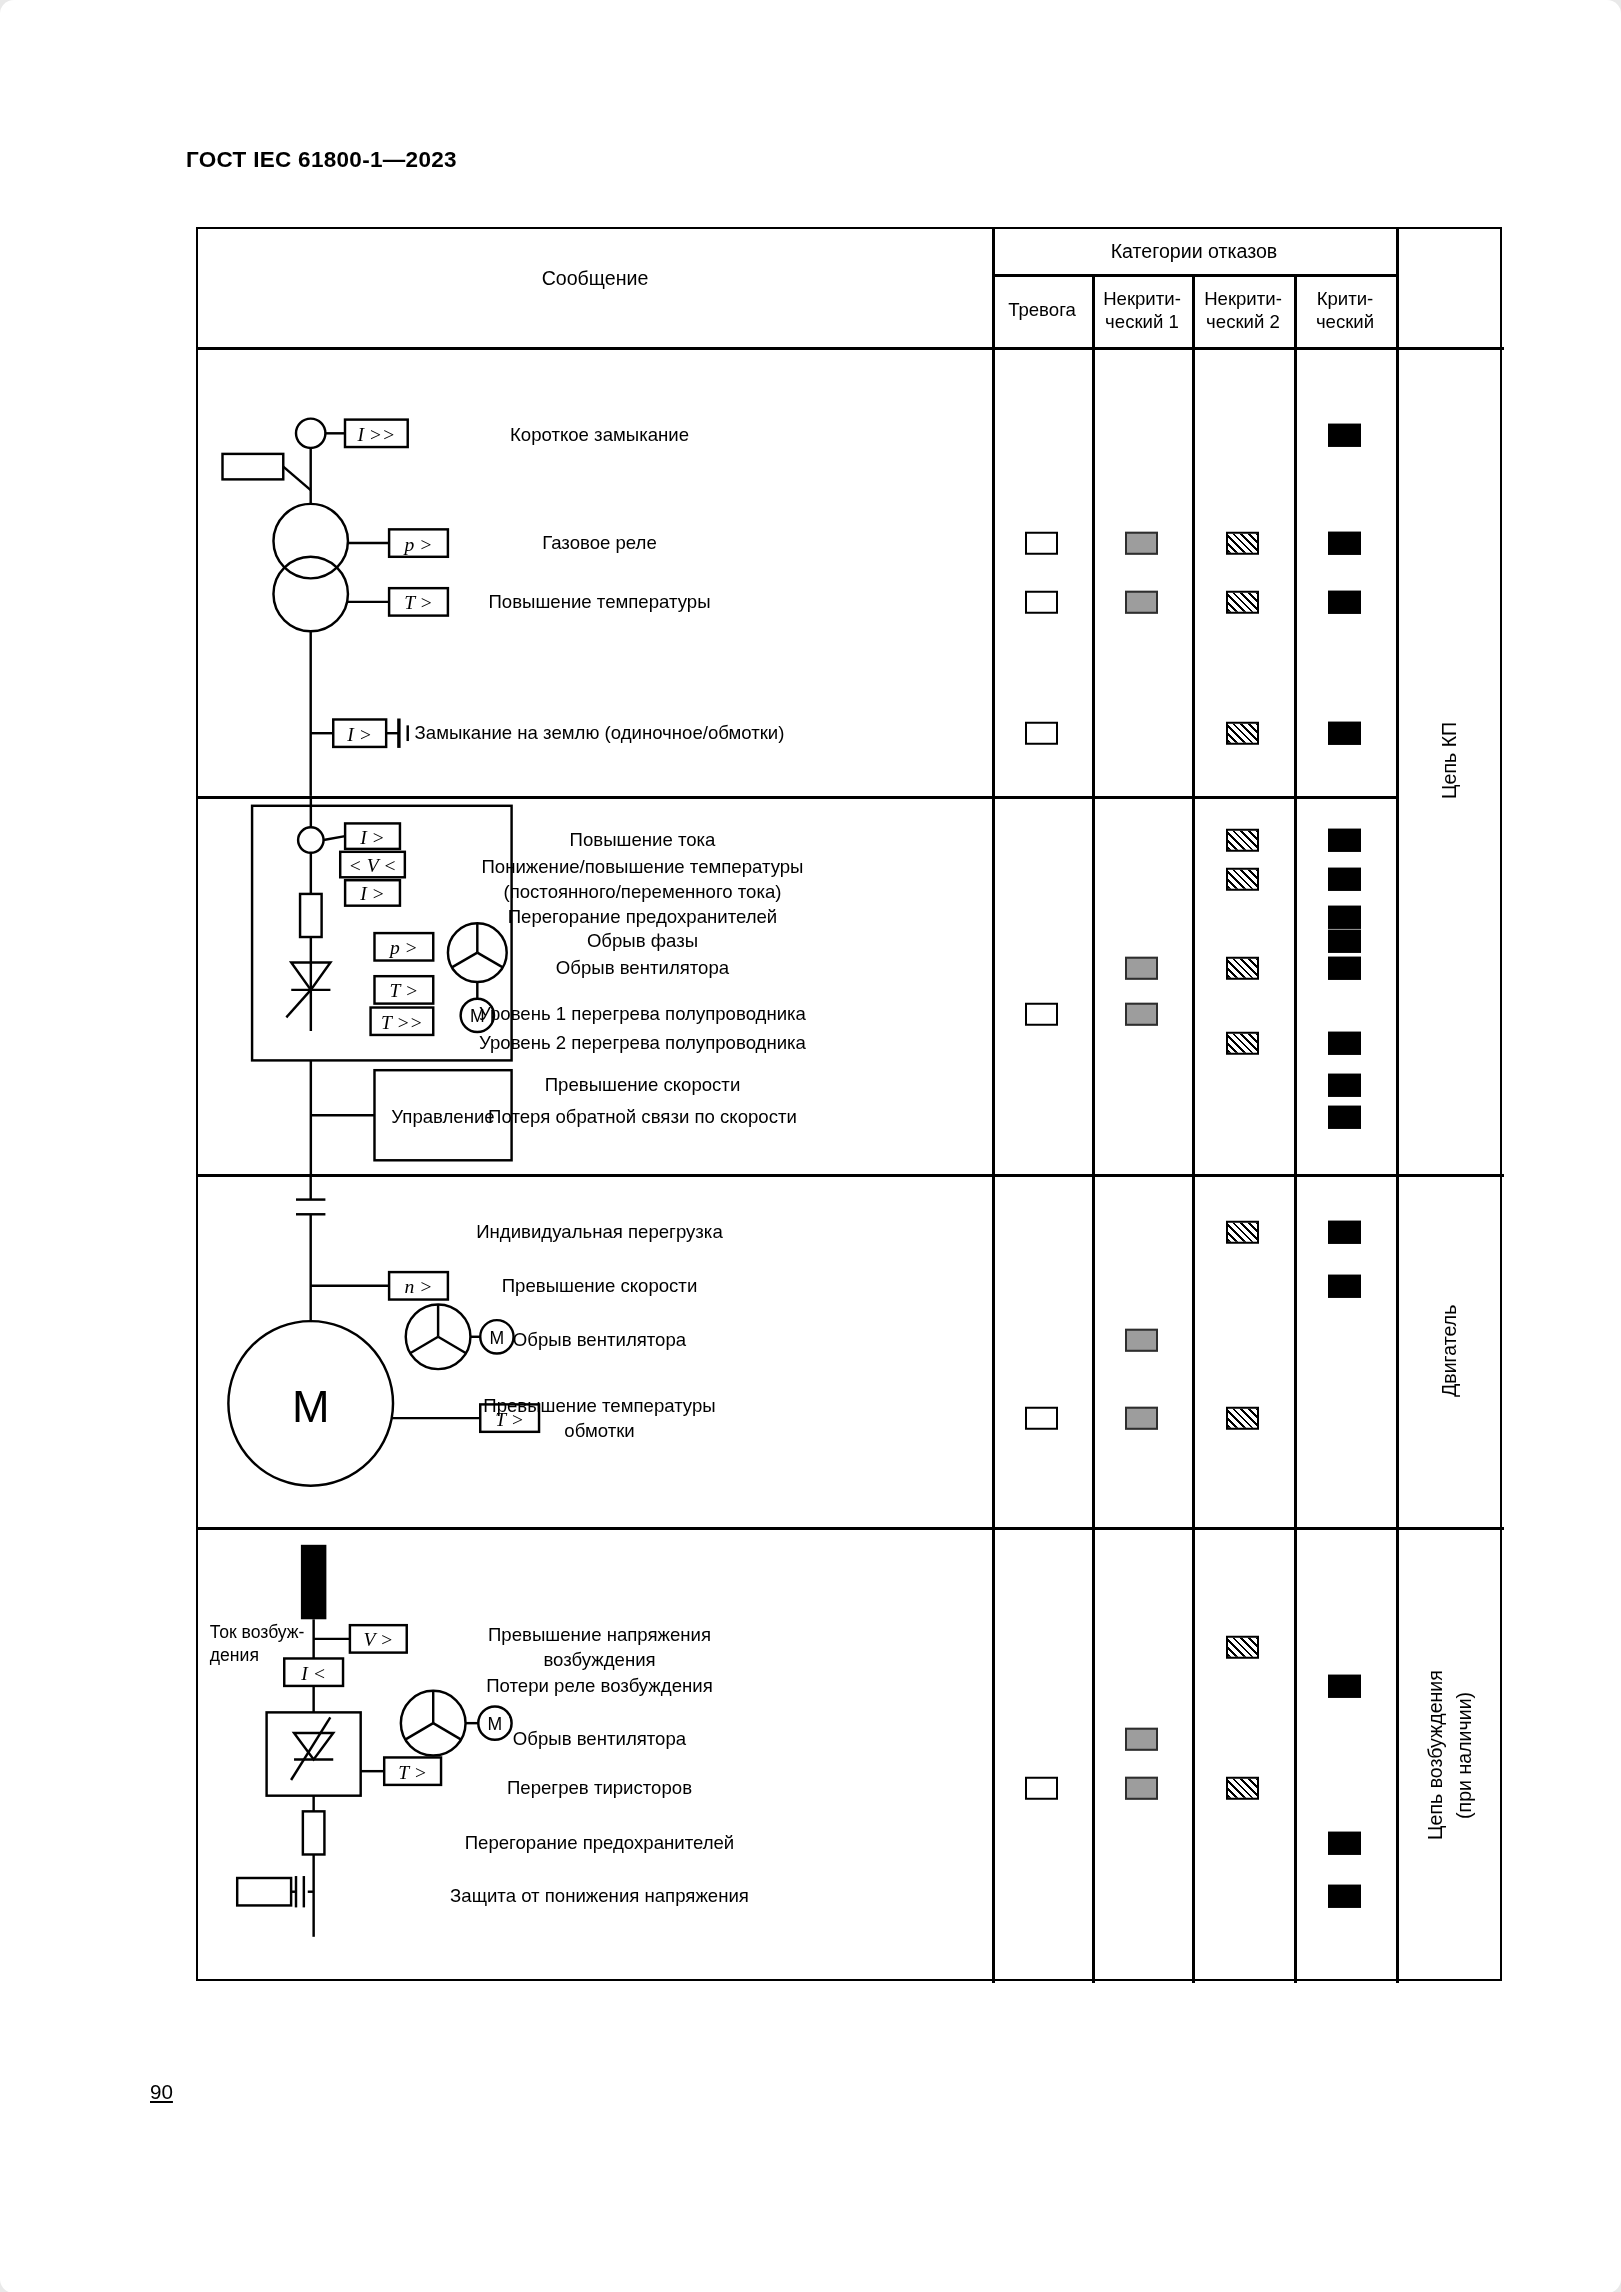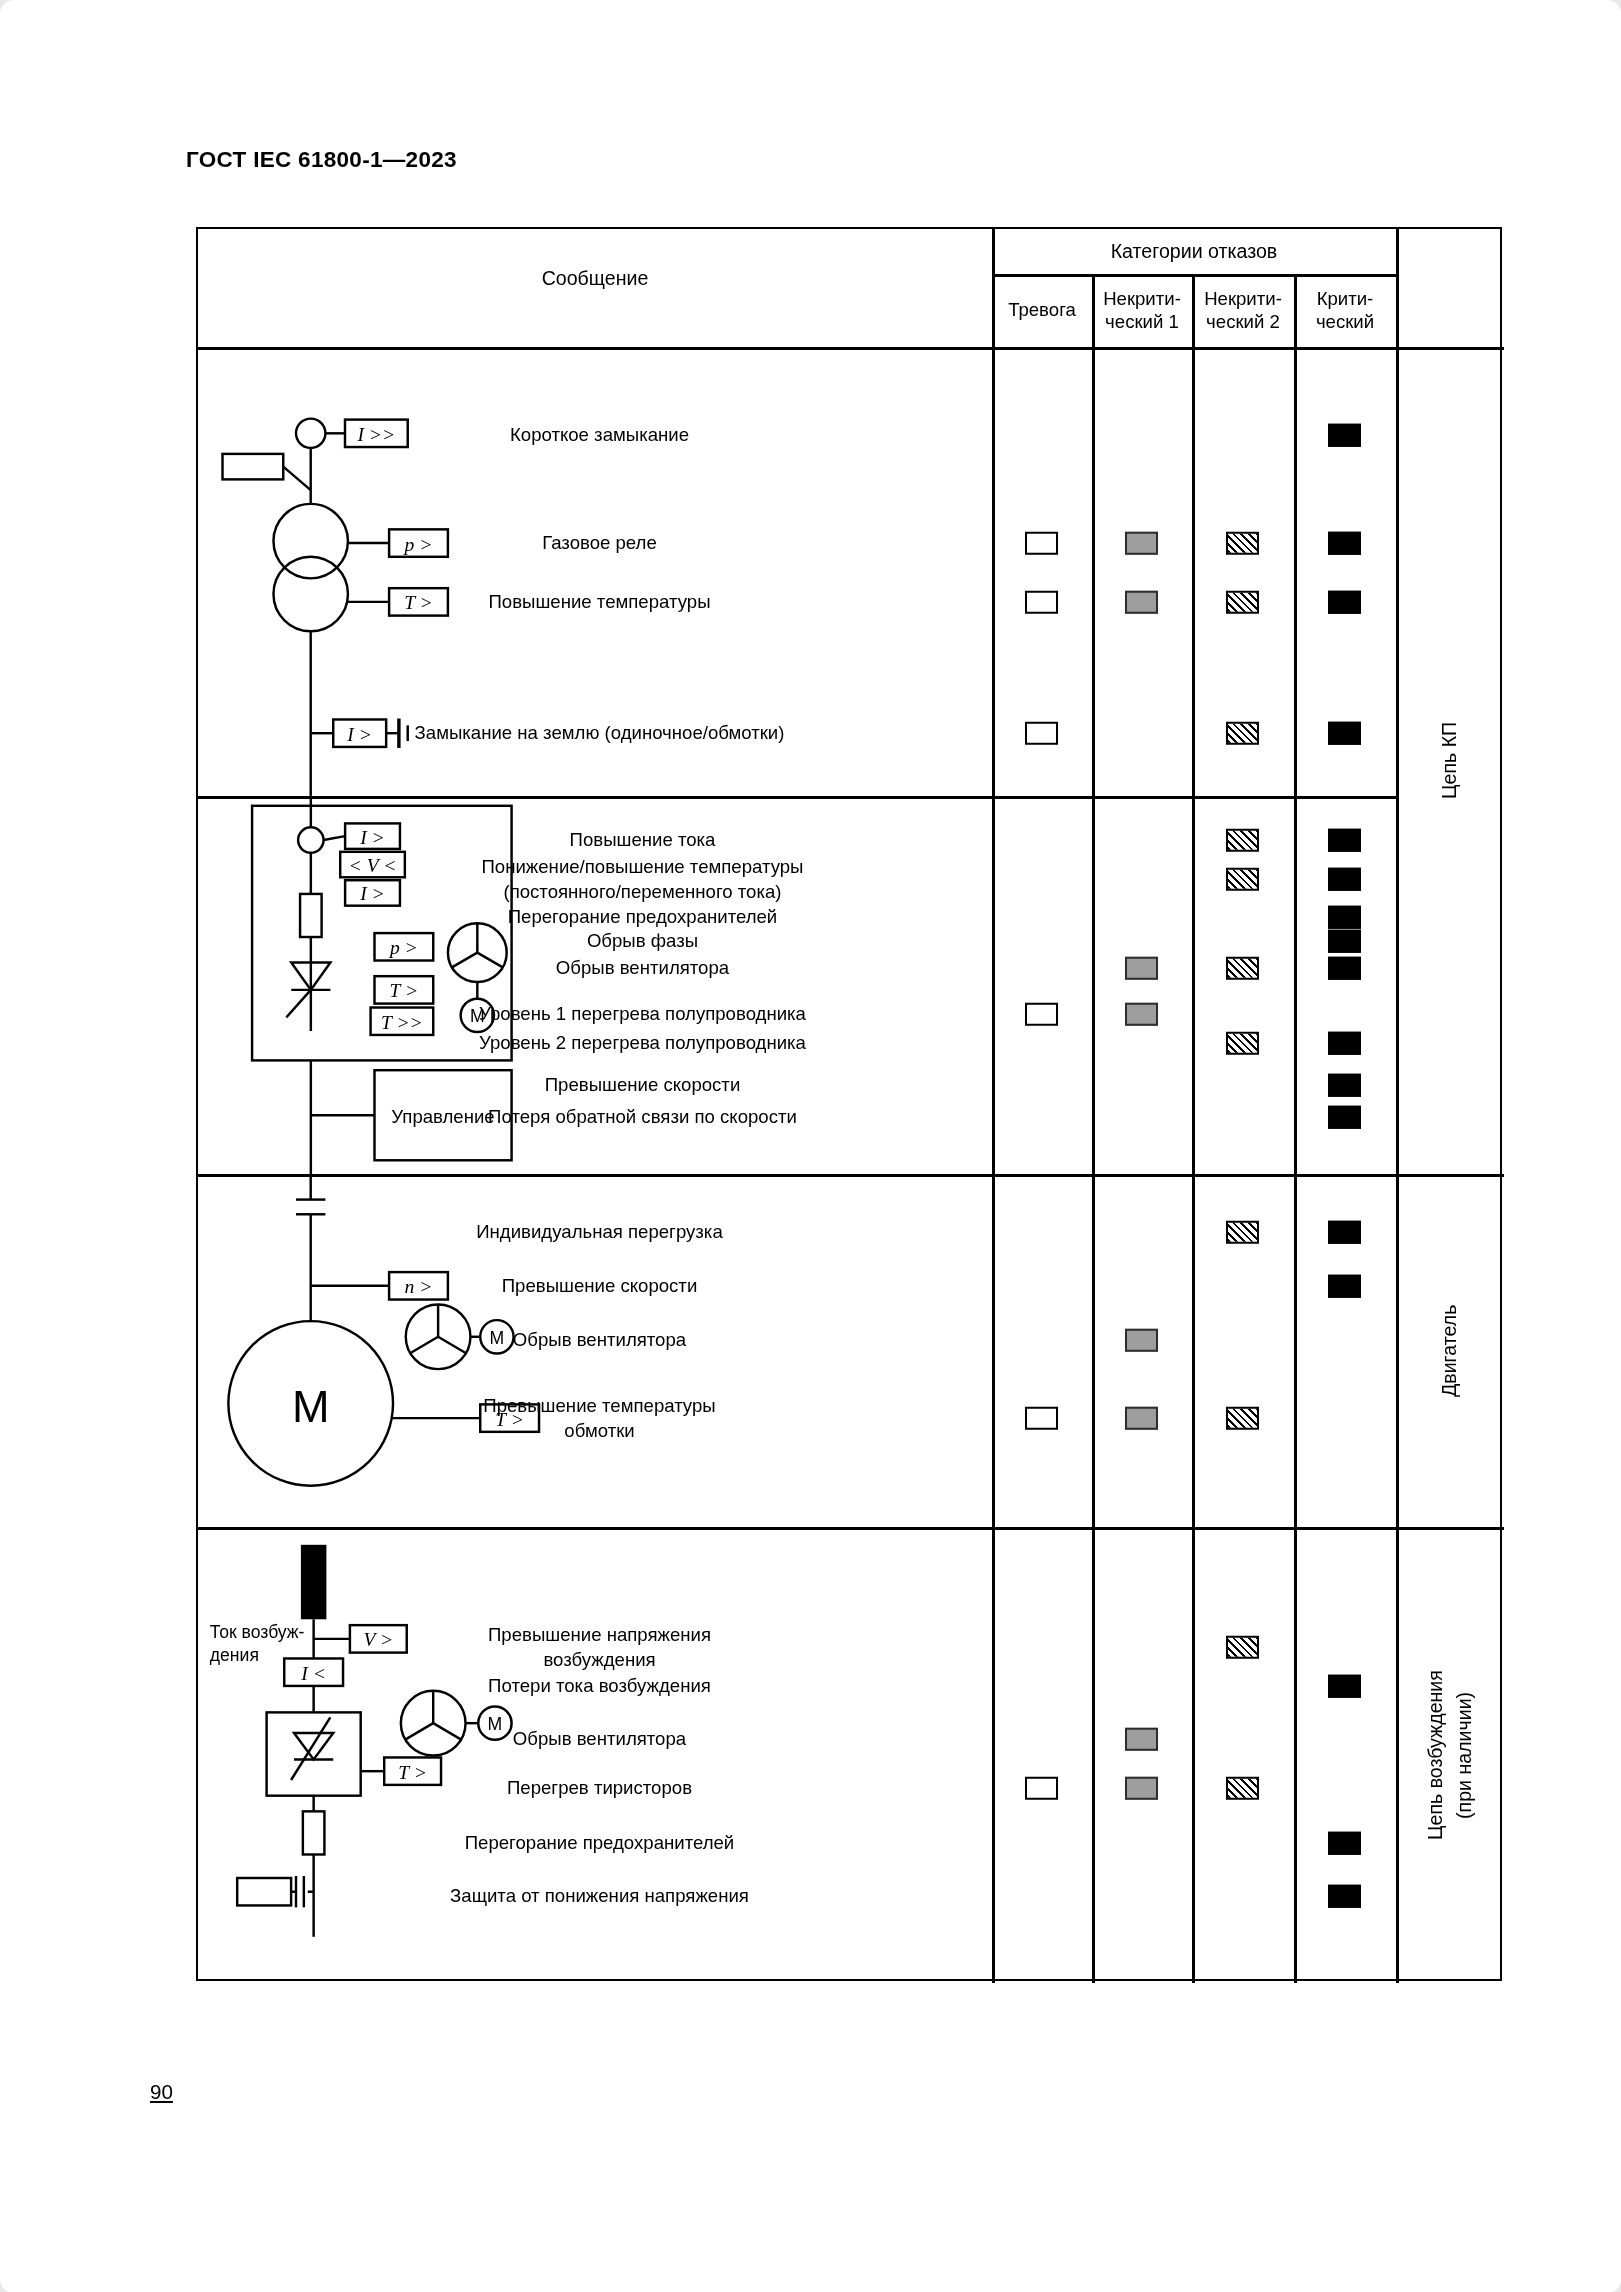--- a/index.html
+++ b/index.html
@@ -365,21 +365,21 @@
       <div class="excitation-label">Ток возбуж-
 дения</div>
       <div class="row" style="top:120px">
         <div class="row-label">Превышение напряжения
 возбуждения</div>
 
         <span class="marker m-nc2 marker-hatch"></span>
 
       </div>
       <div class="row" style="top:159px">
-        <div class="row-label">Потери тока возбуждения</div>
+        <div class="row-label">Потери реле возбуждения</div>
 
         <span class="marker m-crit marker-black"></span>
       </div>
       <div class="row" style="top:212px">
         <div class="row-label">Обрыв вентилятора</div>
 
         <span class="marker m-nc1 marker-gray"></span>
 
       </div>
       <div class="row" style="top:261px">

